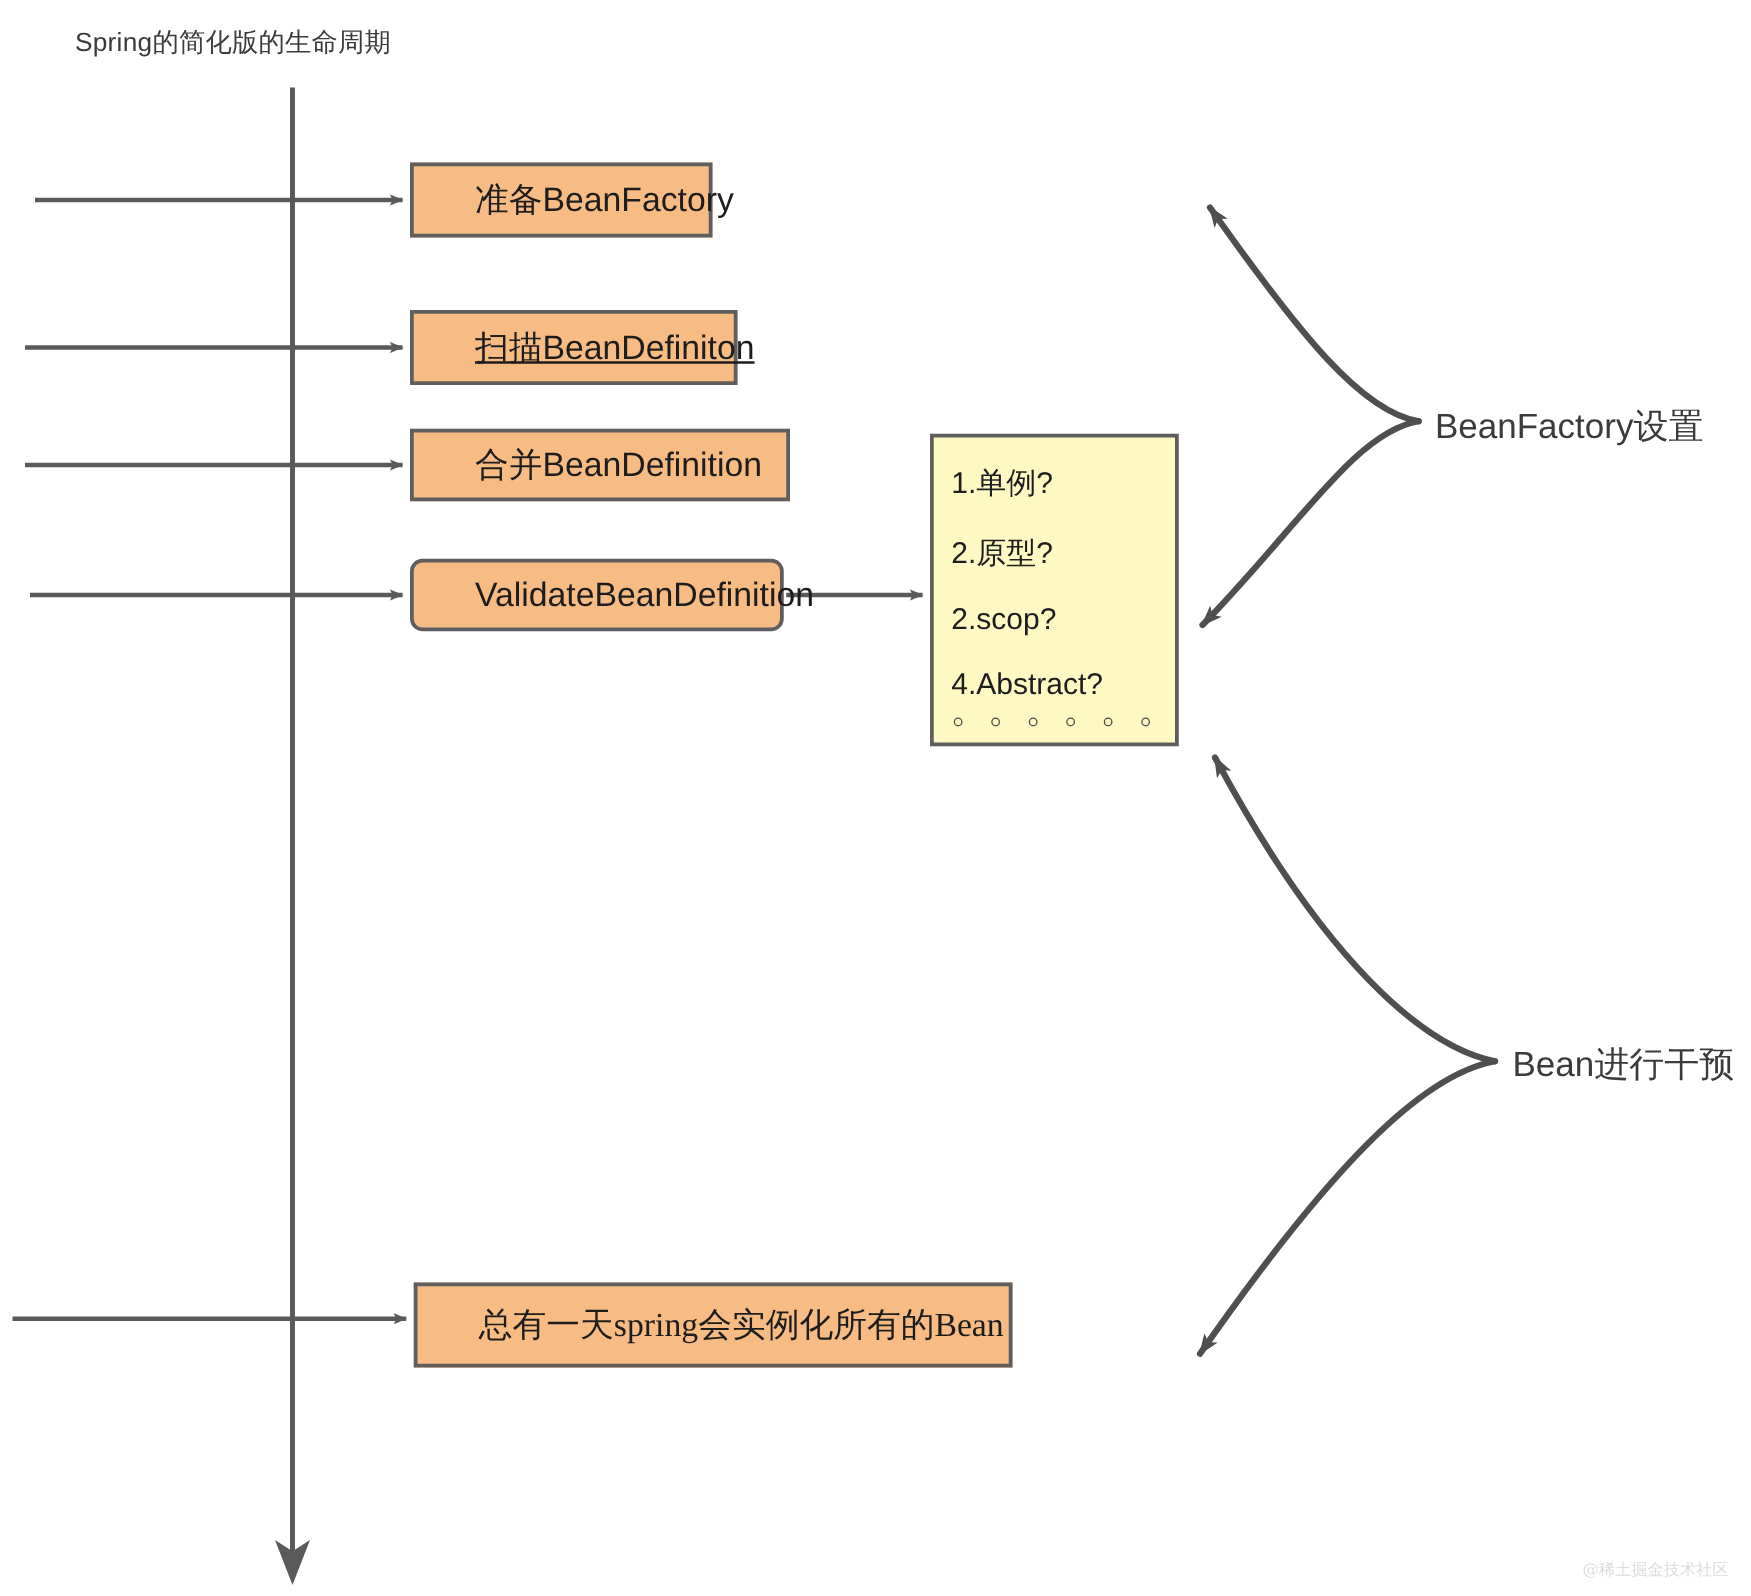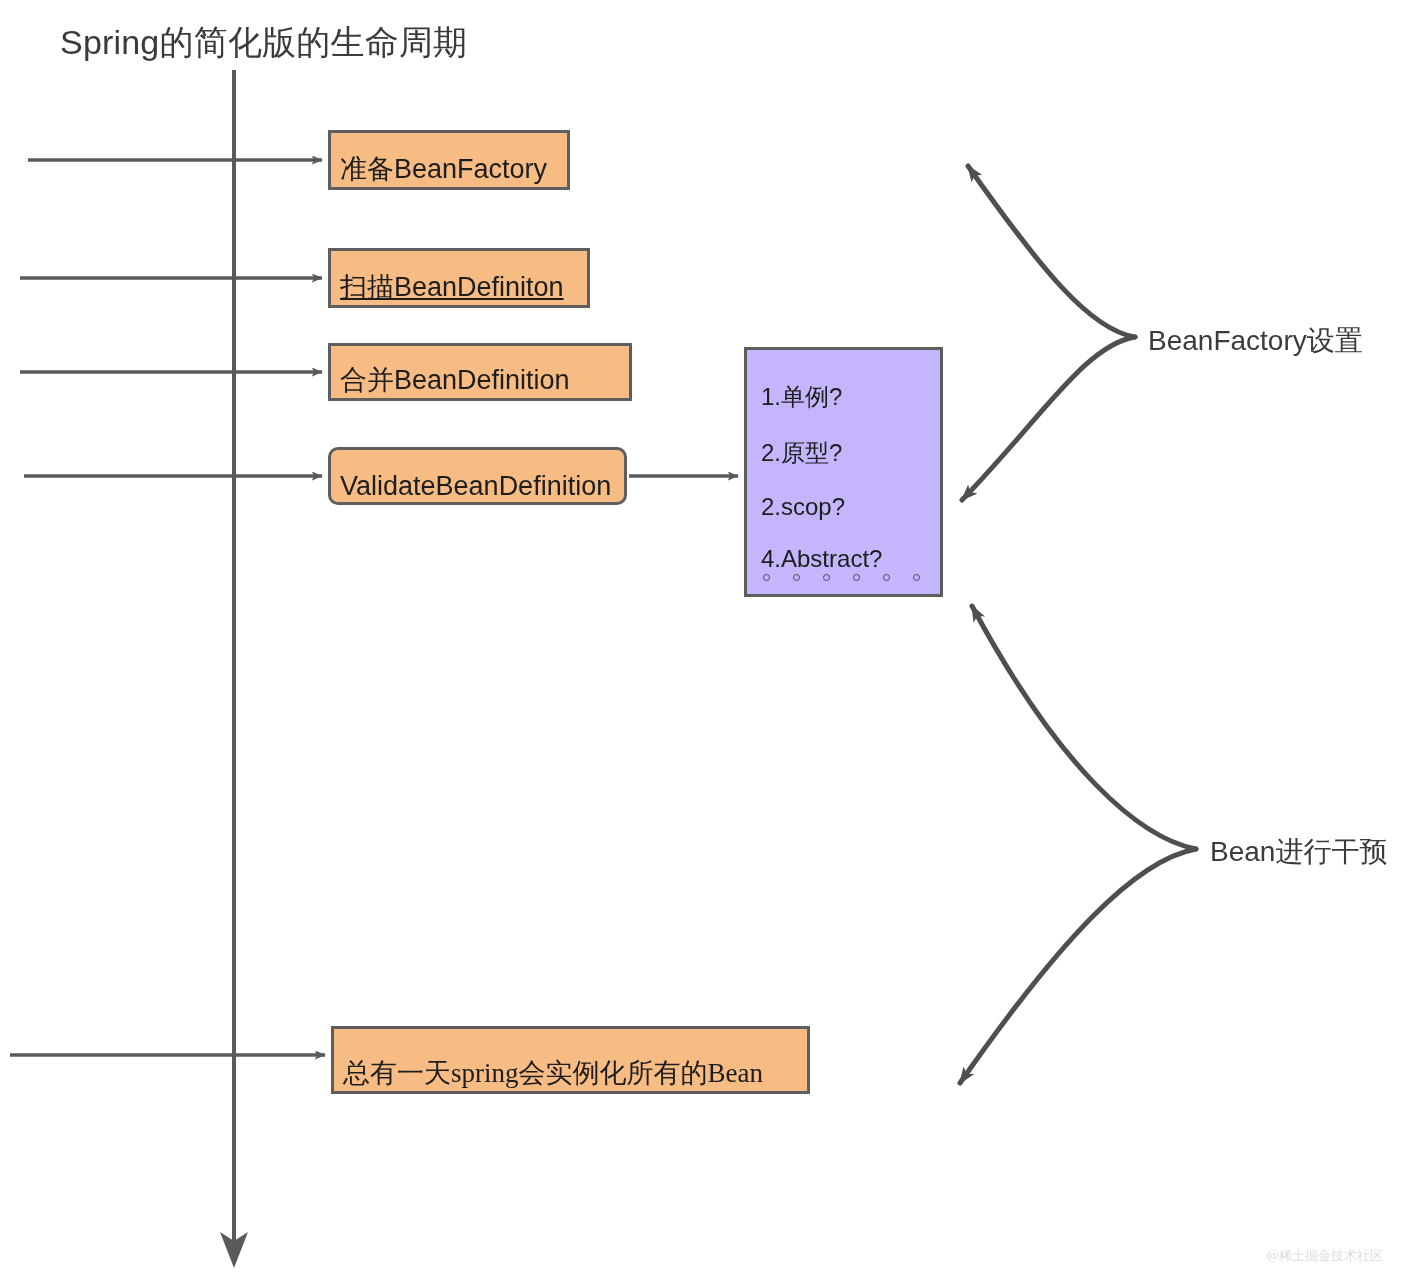--- a/index.html
+++ b/index.html
@@ -22,48 +22,49 @@
     left: 0;
     top: 0;
     width: 1401px;
     height: 1277px;
     pointer-events: none;
   }
   .diagram-title {
     position: absolute;
     left: 60px;
     top: 20px;
-    font-size: 34px;
+    font-size: 21px;
     color: #3b3b3b;
     letter-spacing: 0.2px;
     white-space: nowrap;
     text-align: center;
   }
   .stage-box {
     position: absolute;
     box-sizing: border-box;
     background: #F6BC84;
     border: 3px solid #5E5E5E;
     color: #1d1d1d;
     font-size: 27px;
     display: flex;
-    align-items: flex-end;
+    align-items: center;
     white-space: nowrap;
+    padding-left: 40px;
   }
   .stage-box > .box-label {
     padding-left: 9px;
   }
   .detail-box {
     position: absolute;
     box-sizing: border-box;
-    background: #c4b5fd;
+    background: #fef9c3;
     border: 3px solid #5E5E5E;
     color: #1d1d1d;
     font-size: 24px;
-    padding: 31px 0 0 14px;
+    padding: 20px 0 0 14px;
   }
   .detail-line {
     margin-bottom: 24px;
     white-space: nowrap;
   }
   .dot-row {
     position: absolute;
     left: 16px;
     bottom: 13px;
     display: flex;

